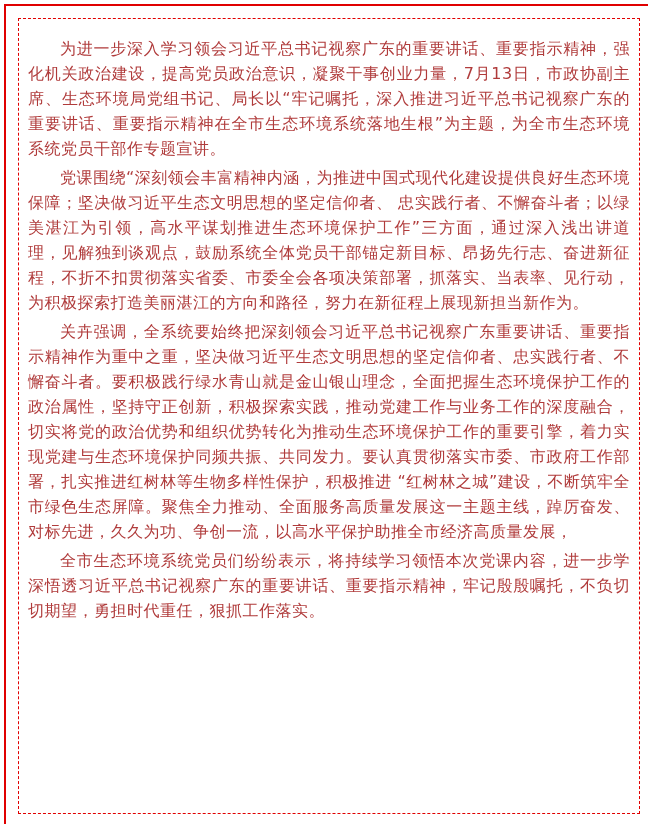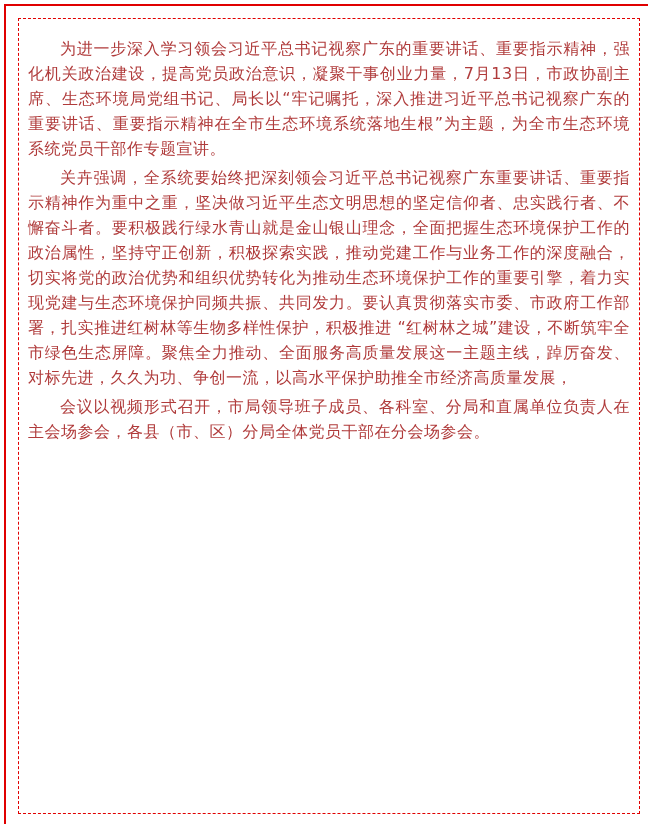--- a/index.html
+++ b/index.html
@@ -47,16 +47,17 @@
     word-break: break-all;
   }
 </style>
 </head>
 <body>
 
 <div class="page">
   <div class="inner-dashed-frame"></div>
   <div class="article">
     <p>为进一步深入学习领会习近平总书记视察广东的重要讲话、重要指示精神，强化机关政治建设，提高党员政治意识，凝聚干事创业力量，7月13日，市政协副主席、生态环境局党组书记、局长以“牢记嘱托，深入推进习近平总书记视察广东的重要讲话、重要指示精神在全市生态环境系统落地生根”为主题，为全市生态环境系统党员干部作专题宣讲。</p>
+    <p>党课围绕“深刻领会丰富精神内涵，为推进中国式现代化建设提供良好生态环境保障；坚决做习近平生态文明思想的坚定信仰者、 忠实践行者、不懈奋斗者；以绿美湛江为引领，高水平谋划推进生态环境保护工作”三方面，通过深入浅出讲道理，见解独到谈观点，鼓励系统全体党员干部锚定新目标、昂扬先行志、奋进新征程，不折不扣贯彻落实省委、市委全会各项决策部署，抓落实、当表率、见行动，为积极探索打造美丽湛江的方向和路径，努力在新征程上展现新担当新作为。</p>
     <p>关卉强调，全系统要始终把深刻领会习近平总书记视察广东重要讲话、重要指示精神作为重中之重，坚决做习近平生态文明思想的坚定信仰者、忠实践行者、不懈奋斗者。要积极践行绿水青山就是金山银山理念，全面把握生态环境保护工作的政治属性，坚持守正创新，积极探索实践，推动党建工作与业务工作的深度融合，切实将党的政治优势和组织优势转化为推动生态环境保护工作的重要引擎，着力实现党建与生态环境保护同频共振、共同发力。要认真贯彻落实市委、市政府工作部署，扎实推进红树林等生物多样性保护，积极推进 “红树林之城”建设，不断筑牢全市绿色生态屏障。聚焦全力推动、全面服务高质量发展这一主题主线，踔厉奋发、对标先进，久久为功、争创一流，以高水平保护助推全市经济高质量发展，</p>
-    <p>会议以视频形式召开，市局领导班子成员、各科室、分局和直属单位负责人在主会场参会，各县（市、区）分局全体党员干部在分会场参会。</p>
+    <p>全市生态环境系统党员们纷纷表示，将持续学习领悟本次党课内容，进一步学深悟透习近平总书记视察广东的重要讲话、重要指示精神，牢记殷殷嘱托，不负切切期望，勇担时代重任，狠抓工作落实。</p>
   </div>
 </div>
 
 </body></html>

